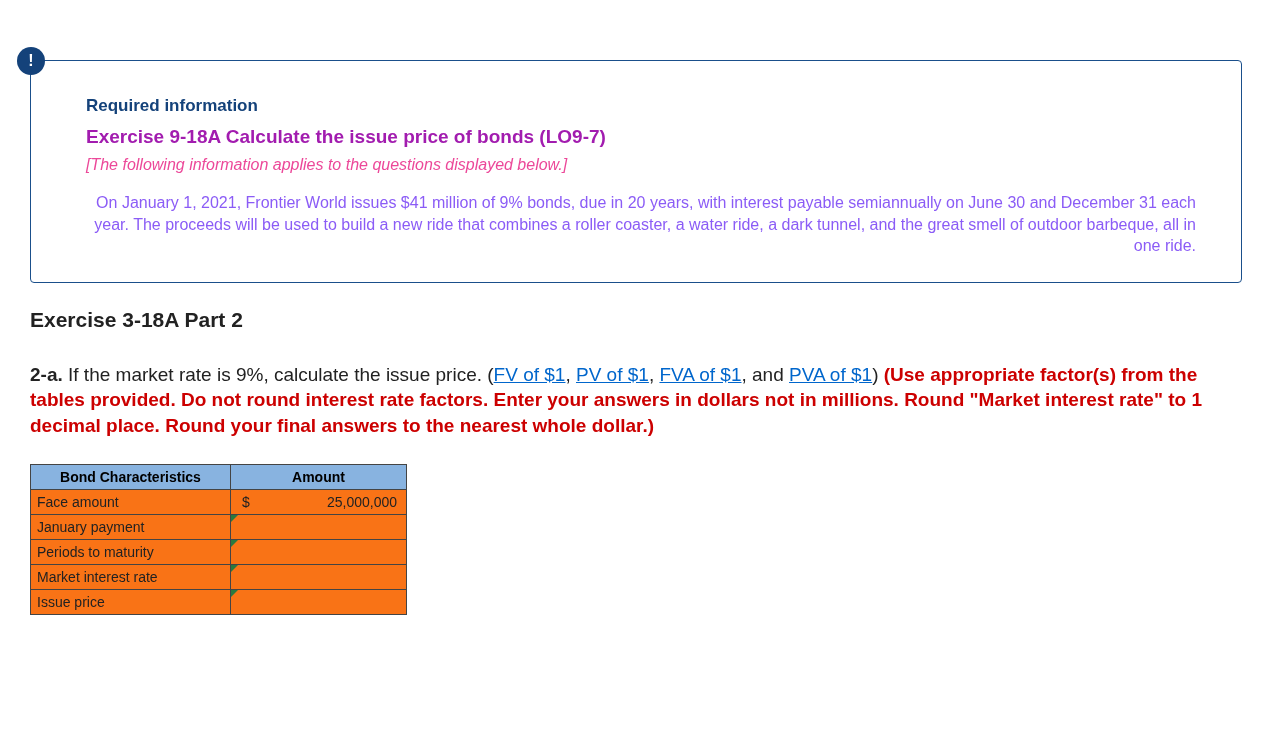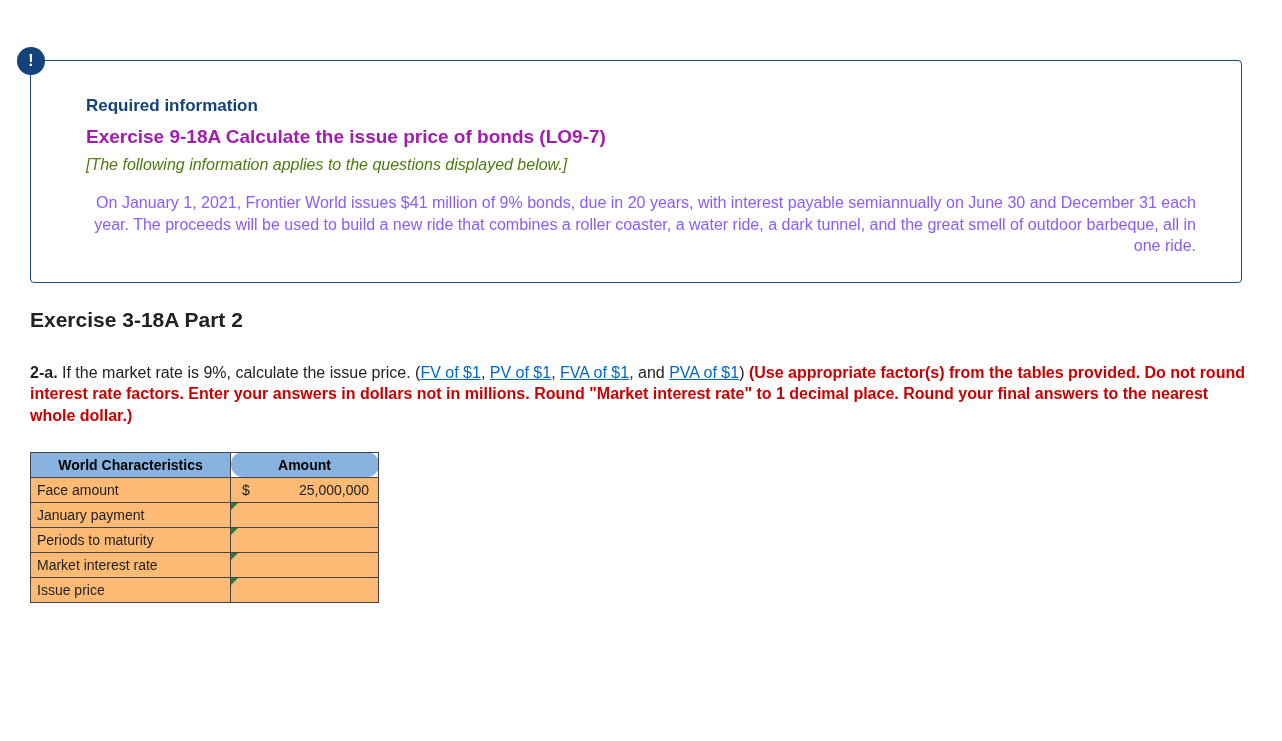--- a/index.html
+++ b/index.html
@@ -44,37 +44,37 @@
       margin-bottom: 10px;
     }
     .ex-title {
       color: #a21caf;
       font-weight: bold;
       font-size: 19px;
       margin-bottom: 8px;
     }
     .subtitle {
       font-style: italic;
-      color: #4d7c0f;
+      color: #ec4899;
       font-size: 16px;
       margin-bottom: 18px;
     }
     .body-text {
       color: #8b5cf6;
       font-size: 16px;
       line-height: 1.35;
       text-align: right;
     }
     .part-title {
       font-weight: bold;
       font-size: 21px;
       margin: 0 0 30px 10px;
     }
     .question {
-      font-size: 16px;
+      font-size: 19px;
       line-height: 1.35;
       margin: 0 16px 25px 10px;
     }
     .q-label {
       font-weight: bold;
     }
     .q-link {
       color: #0066cc;
       text-decoration: underline;
       cursor: pointer;
@@ -90,27 +90,27 @@
     }
     table.bond th {
       background: #88b3e0;
       border: 1px solid #444;
       font-weight: bold;
       color: #000;
       text-align: center;
       padding: 4px 8px;
     }
     table.bond th.col1 { width: 200px; }
-    table.bond th.col2 { width: 148px; border-radius: 12px; }
+    table.bond th.col2 { width: 176px; }
     table.bond td {
       border: 1px solid #444;
       padding: 3px 6px;
       height: 25px;
       vertical-align: middle;
-      background: #fdba74;
+      background: #f97316;
       margin-top: 32px;
     }
     table.bond td.label { text-align: left; }
     table.bond td.amount {
       text-align: right;
       position: relative;
       padding: 0;
     }
     .amt-wrap {
       display: flex;
@@ -147,21 +147,21 @@
 
 <div class="part-title">Exercise 3-18A Part 2</div>
 
 <div class="question">
   <span class="q-label">2-a.</span><span> If the market rate is 9%, calculate the issue price. (</span><span class="q-link">FV of $1</span><span>, </span><span class="q-link">PV of $1</span><span>, </span><span class="q-link">FVA of $1</span><span>, and </span><span class="q-link">PVA of $1</span><span>) </span><span class="q-red">(Use appropriate factor(s) from the tables provided. Do not round interest rate factors. Enter your answers in dollars not in millions. Round "Market interest rate" to 1 decimal place. Round your final answers to the nearest whole dollar.)</span>
 </div>
 
 <table class="bond">
   <thead>
     <tr>
-      <th class="col1">World Characteristics</th>
+      <th class="col1">Bond Characteristics</th>
       <th class="col2">Amount</th>
     </tr>
   </thead>
   <tbody>
     <tr>
       <td class="label">Face amount</td>
       <td class="amount">
         <div class="amt-wrap">
           <span class="amt-sym">$</span>
           <span class="amt-val">25,000,000</span>

